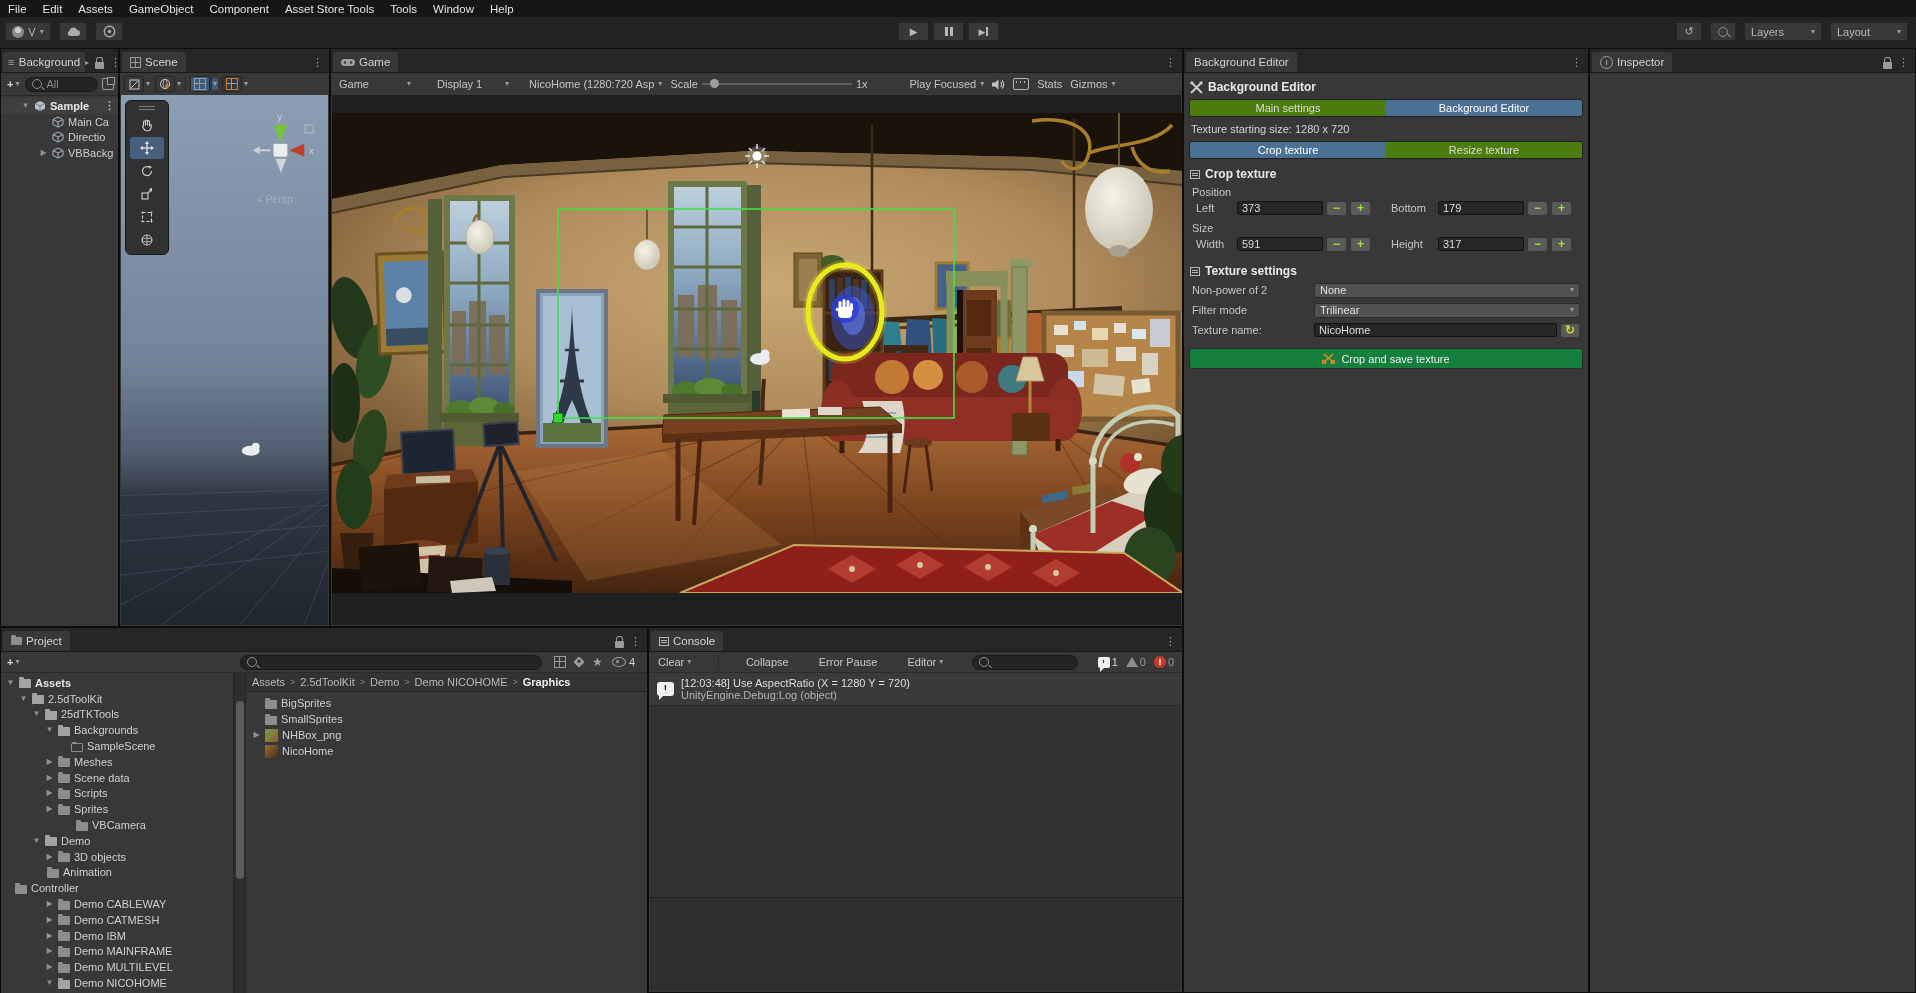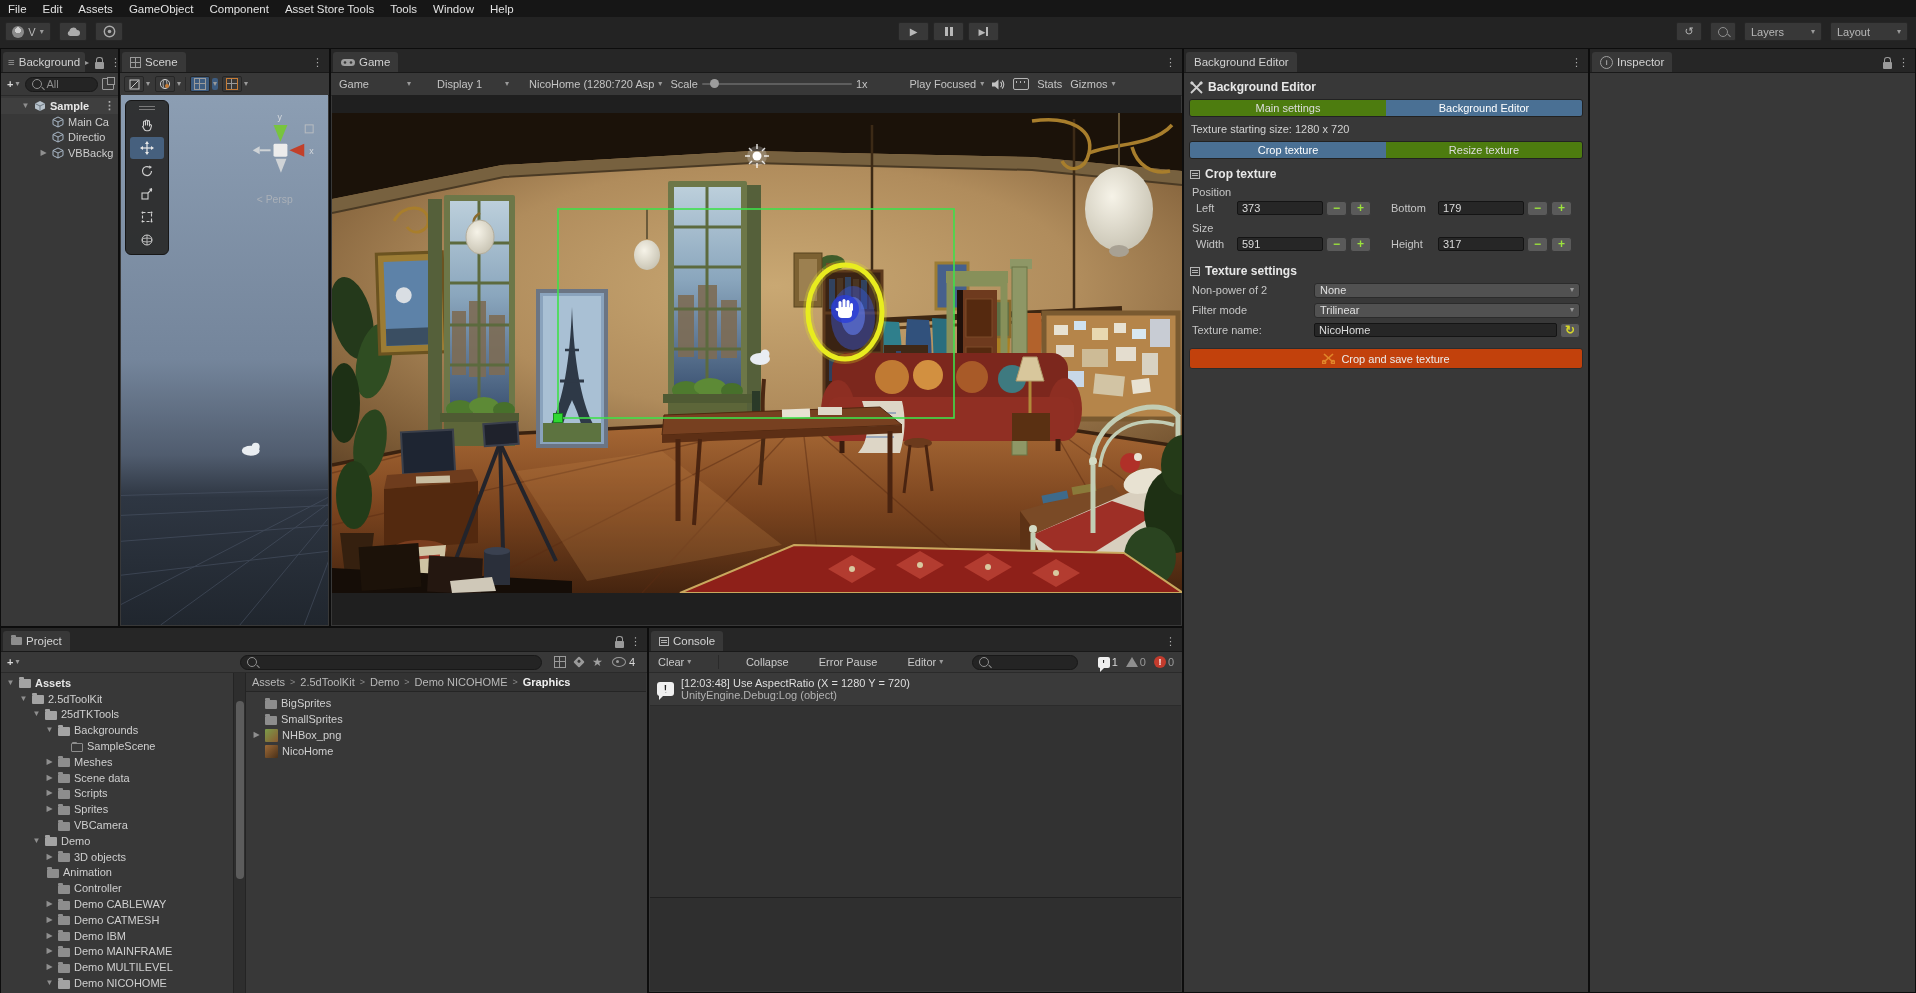--- a/index.html
+++ b/index.html
@@ -851,21 +851,21 @@
     <span class="drop" style="flex:1">
         <span>Trilinear</span>
         <span class="caret">▾</span>
       </span>
     </div>
   <div class="setrow">
       <span class="setlab">Texture name:</span>
     <span class="textin">NicoHome</span>
     <span class="pm" style="width:20px;margin-left:3px;color:#d6d62a">↻</span>
     </div>
-  <div style="margin:8px 5px 0 5px;height:19px;background:#c2410c;border:1px solid #2c2c2c;border-radius:3px;display:flex;align-items:center;justify-content:center;gap:6px;color:#ececec">
+  <div style="margin:8px 5px 0 5px;height:19px;background:#15803d;border:1px solid #2c2c2c;border-radius:3px;display:flex;align-items:center;justify-content:center;gap:6px;color:#ececec">
     <svg width="13" height="11" viewBox="0 0 13 11">
         <g stroke="#e0862a" stroke-width="1.6" fill="none">
           <line x1="2" y1="1" x2="11" y2="9"></line>
           <line x1="11" y1="1" x2="2" y2="9"></line>
           <circle cx="2" cy="9.2" r="1.6"></circle>
           <circle cx="11" cy="9.2" r="1.6"></circle>
         </g>
       </svg>
     <span>Crop and save texture</span>
   </div>
@@ -953,41 +953,41 @@
       <div class="trow" style="padding-left:43px">
     <span class="arr">▶</span>
         <span class="fold"></span>
         <span style=";overflow:hidden;white-space:nowrap">Scripts</span>
       </div>
       <div class="trow" style="padding-left:43px">
     <span class="arr">▶</span>
         <span class="fold"></span>
         <span style=";overflow:hidden;white-space:nowrap">Sprites</span>
       </div>
-      <div class="trow" style="padding-left:43px">
+      <div class="trow" style="padding-left:61px">
     <span class="arr"></span>
         <span class="fold"></span>
         <span style=";overflow:hidden;white-space:nowrap">VBCamera</span>
       </div>
       <div class="trow" style="padding-left:30px">
     <span class="arr">▼</span>
         <span class="fold open"></span>
         <span style=";overflow:hidden;white-space:nowrap">Demo</span>
       </div>
       <div class="trow" style="padding-left:43px">
     <span class="arr">▶</span>
         <span class="fold"></span>
         <span style=";overflow:hidden;white-space:nowrap">3D objects</span>
       </div>
       <div class="trow" style="padding-left:32px">
     <span class="arr"></span>
         <span class="fold"></span>
         <span style=";overflow:hidden;white-space:nowrap">Animation</span>
       </div>
-      <div class="trow" style="padding-left:43px">
+      <div class="trow" style="">
     <span class="arr"></span>
         <span class="fold"></span>
         <span style=";overflow:hidden;white-space:nowrap">Controller</span>
       </div>
       <div class="trow" style="padding-left:43px">
     <span class="arr">▶</span>
         <span class="fold"></span>
         <span style=";overflow:hidden;white-space:nowrap">Demo CABLEWAY</span>
       </div>
       <div class="trow" style="padding-left:43px">

